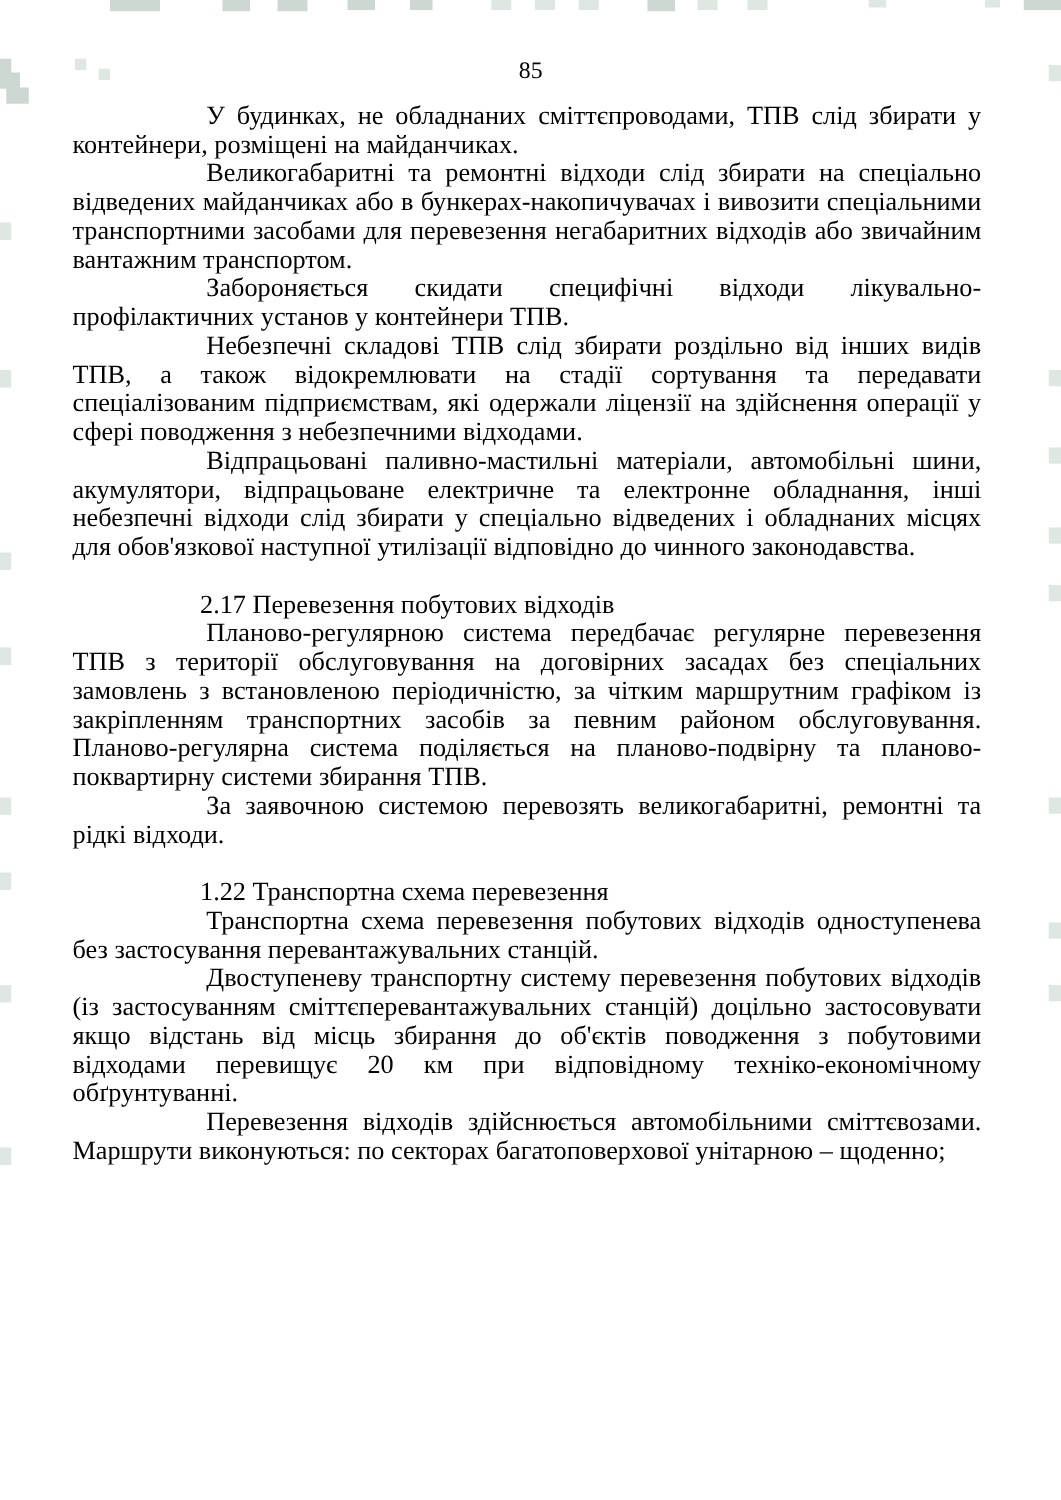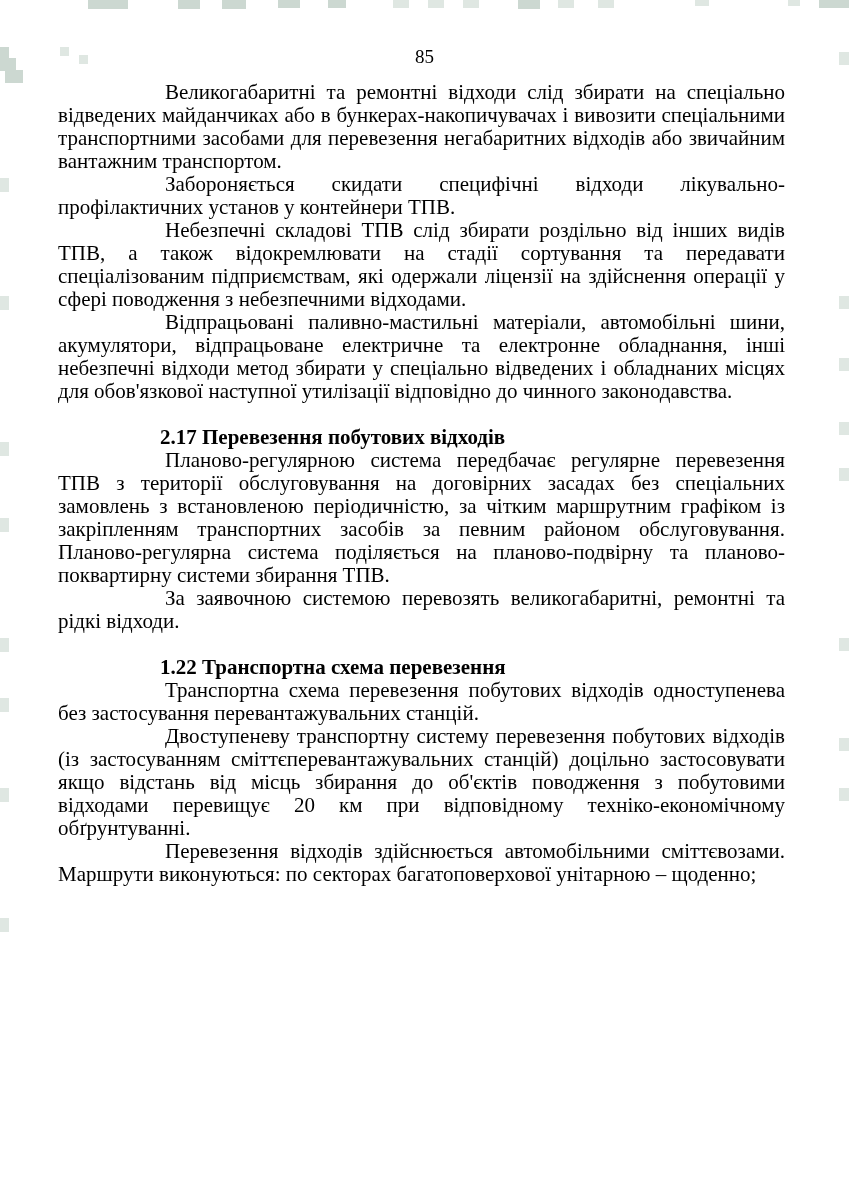--- a/index.html
+++ b/index.html
@@ -29,45 +29,46 @@
     font-size: 21px;
     line-height: 23px;
     text-align: justify;
   }
   .content p {
     margin: 0;
     padding: 0;
     text-indent: 107px;
   }
   .content p.heading {
-    font-weight: bold;
+    font-weight: normal;
     margin-top: 23px;
     text-indent: 102px;
     text-align: left;
   }
   
   .artifact {
     position: absolute;
     background: #dfe7e2;
   }
   .artifact.mid { background: #ccd8d1; }
   .artifact.strong { background: #a8bbb1; }
 </style>
 </head>
 <body>
 
 <div class="page">
 
   <div class="pagenum">85</div>
 
   <div class="content">
+    <p>У будинках, не обладнаних сміттєпроводами, ТПВ слід збирати у контейнери, розміщені на майданчиках.</p>
     <p>Великогабаритні та ремонтні відходи слід збирати на спеціально відведених майданчиках або в бункерах-накопичувачах і вивозити спеціальними транспортними засобами для перевезення негабаритних відходів або звичайним вантажним транспортом.</p>
     <p>Забороняється скидати специфічні відходи лікувально-профілактичних установ у контейнери ТПВ.</p>
     <p>Небезпечні складові ТПВ слід збирати роздільно від інших видів ТПВ, а також відокремлювати на стадії сортування та передавати спеціалізованим підприємствам, які одержали ліцензії на здійснення операції у сфері поводження з небезпечними відходами.</p>
-    <p>Відпрацьовані паливно-мастильні матеріали, автомобільні шини, акумулятори, відпрацьоване електричне та електронне обладнання, інші небезпечні відходи метод збирати у спеціально відведених і обладнаних місцях для обов'язкової наступної утилізації відповідно до чинного законодавства.</p>
+    <p>Відпрацьовані паливно-мастильні матеріали, автомобільні шини, акумулятори, відпрацьоване електричне та електронне обладнання, інші небезпечні відходи слід збирати у спеціально відведених і обладнаних місцях для обов'язкової наступної утилізації відповідно до чинного законодавства.</p>
 
     <p class="heading">2.17 Перевезення побутових відходів</p>
     <p>Планово-регулярною система передбачає регулярне перевезення ТПВ з території обслуговування на договірних засадах без спеціальних замовлень з встановленою періодичністю, за чітким маршрутним графіком із закріпленням транспортних засобів за певним районом обслуговування. Планово-регулярна система поділяється на планово-подвірну та планово-поквартирну системи збирання ТПВ.</p>
     <p>За заявочною системою перевозять великогабаритні, ремонтні та рідкі відходи.</p>
 
     <p class="heading">1.22 Транспортна схема перевезення</p>
     <p>Транспортна схема перевезення побутових відходів одноступенева без застосування перевантажувальних станцій.</p>
     <p>Двоступеневу транспортну систему перевезення побутових відходів (із застосуванням сміттєперевантажувальних станцій) доцільно застосовувати якщо відстань від місць збирання до об'єктів поводження з побутовими відходами перевищує 20 км при відповідному техніко-економічному обґрунтуванні.</p>
     <p>Перевезення відходів здійснюється автомобільними сміттєвозами. Маршрути виконуються: по секторах багатоповерхової унітарною – щоденно;</p>
   </div>

